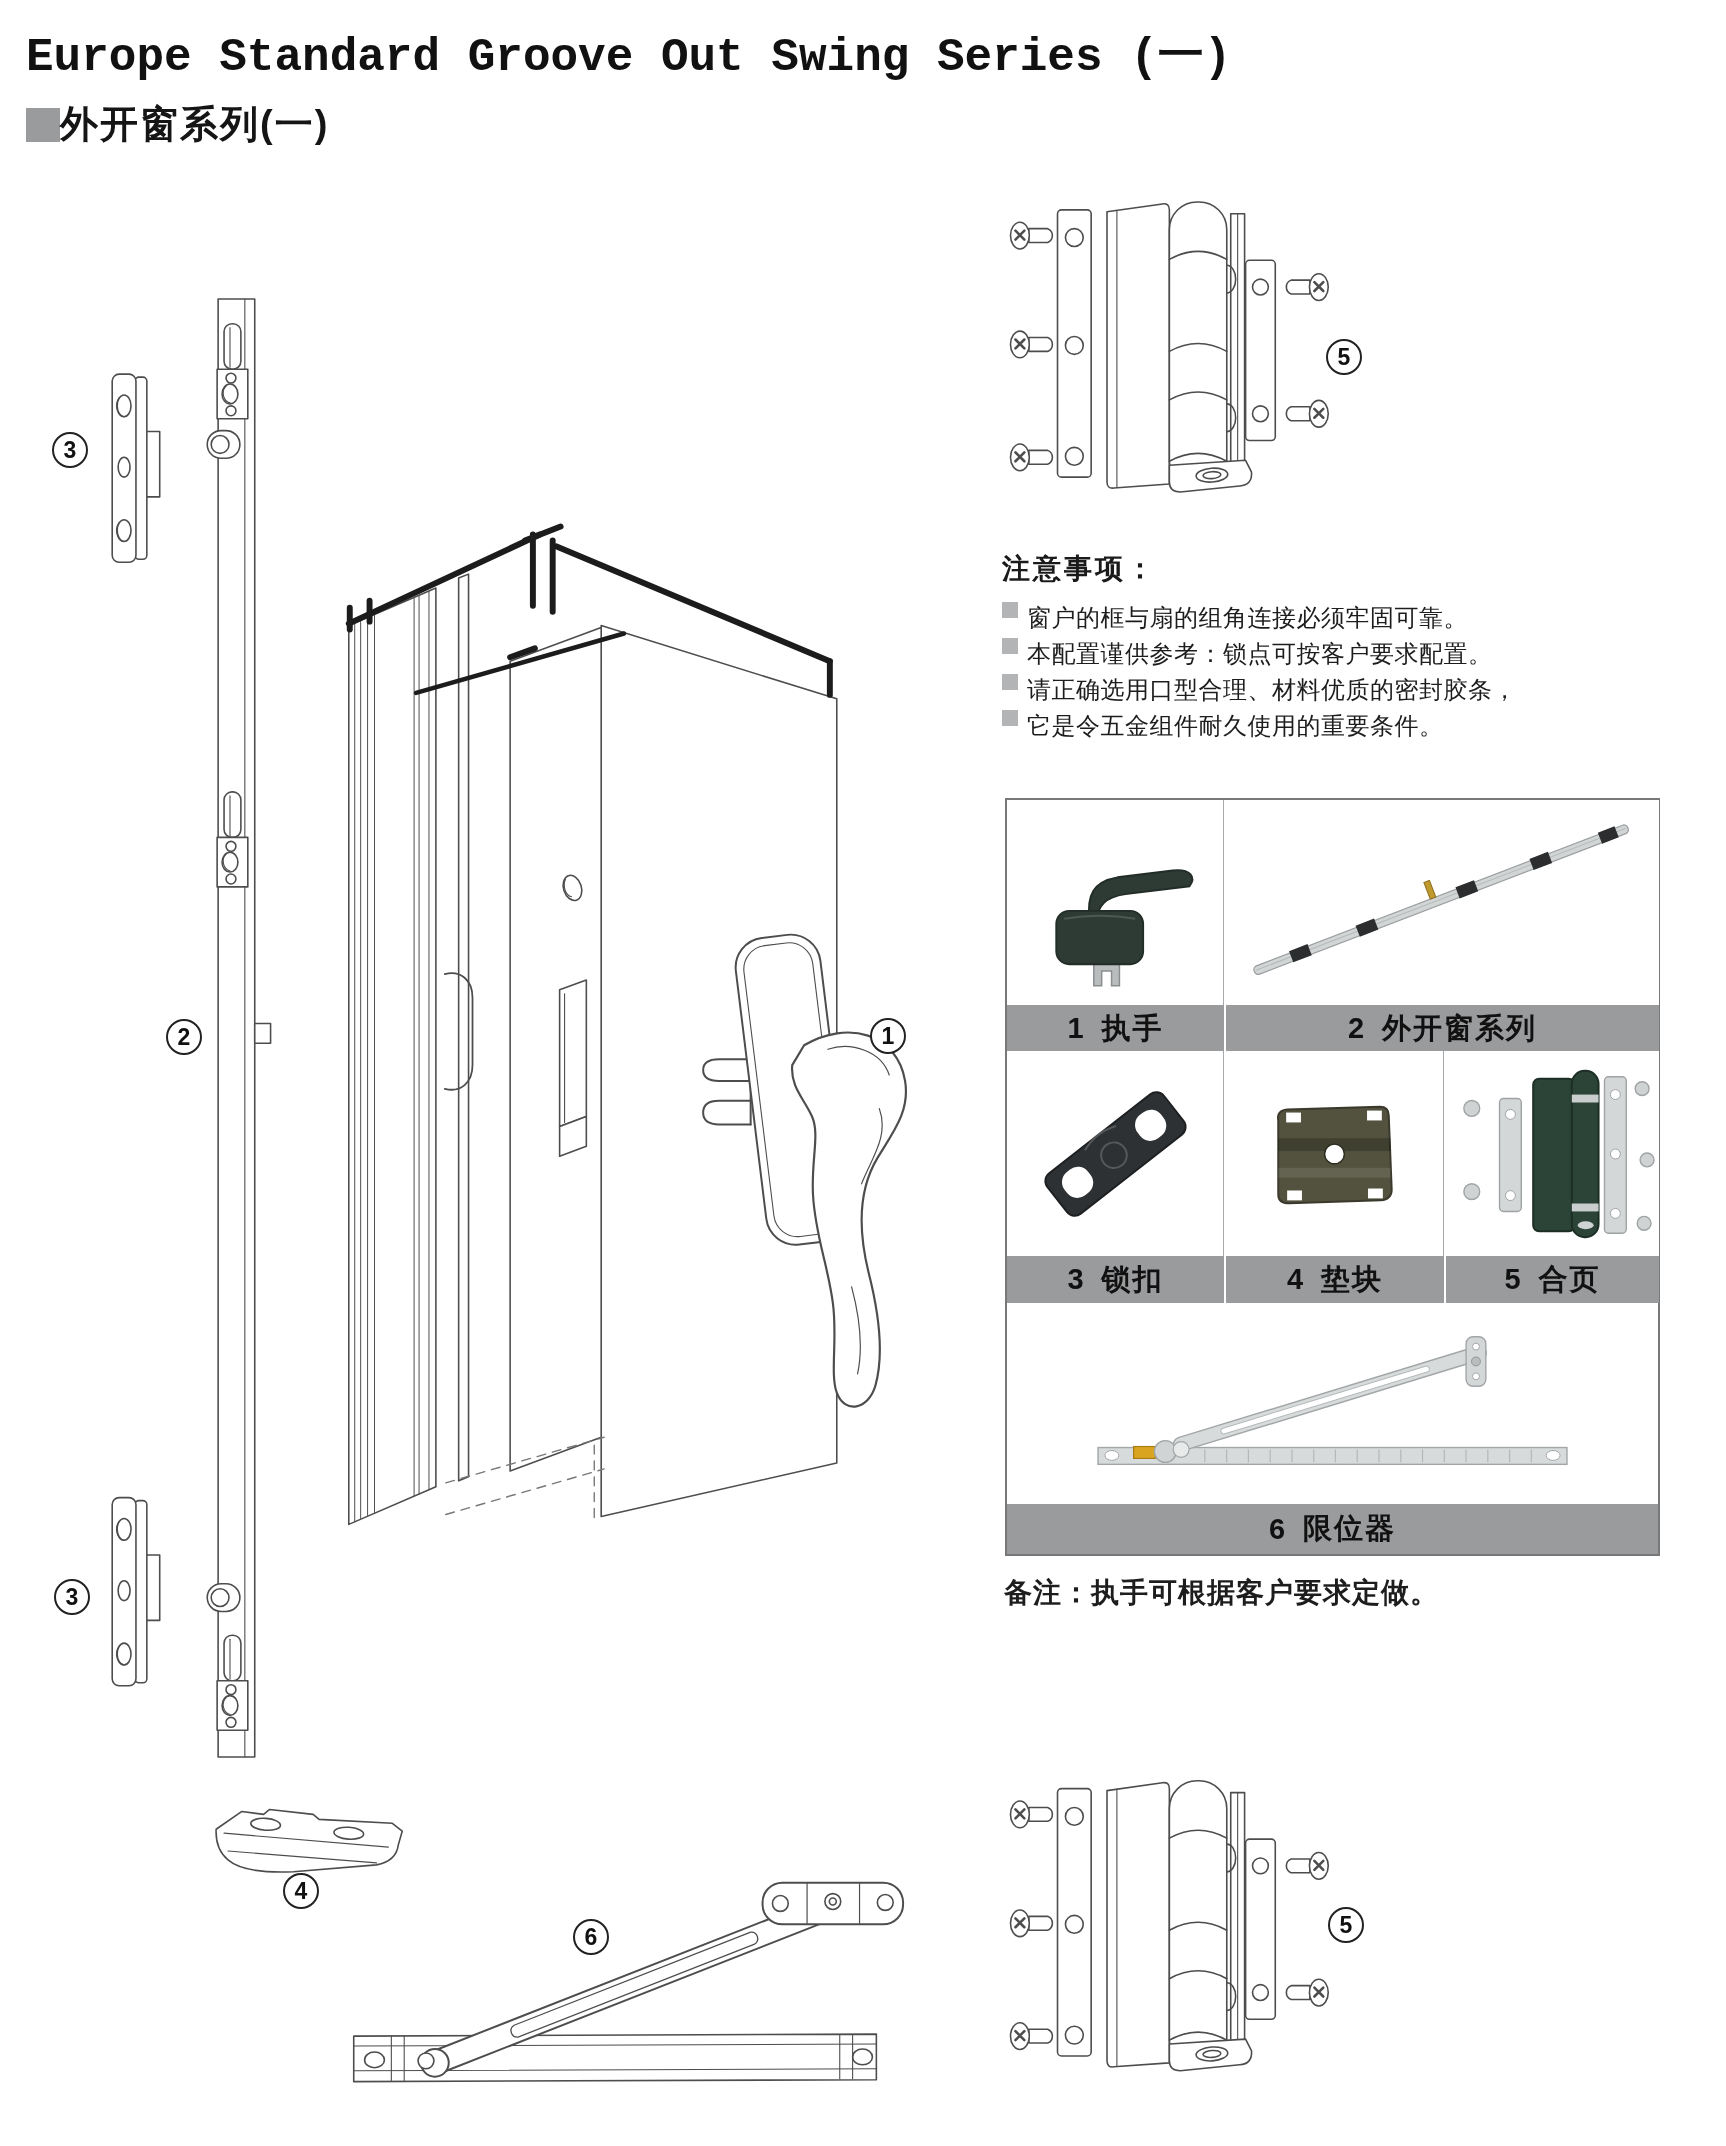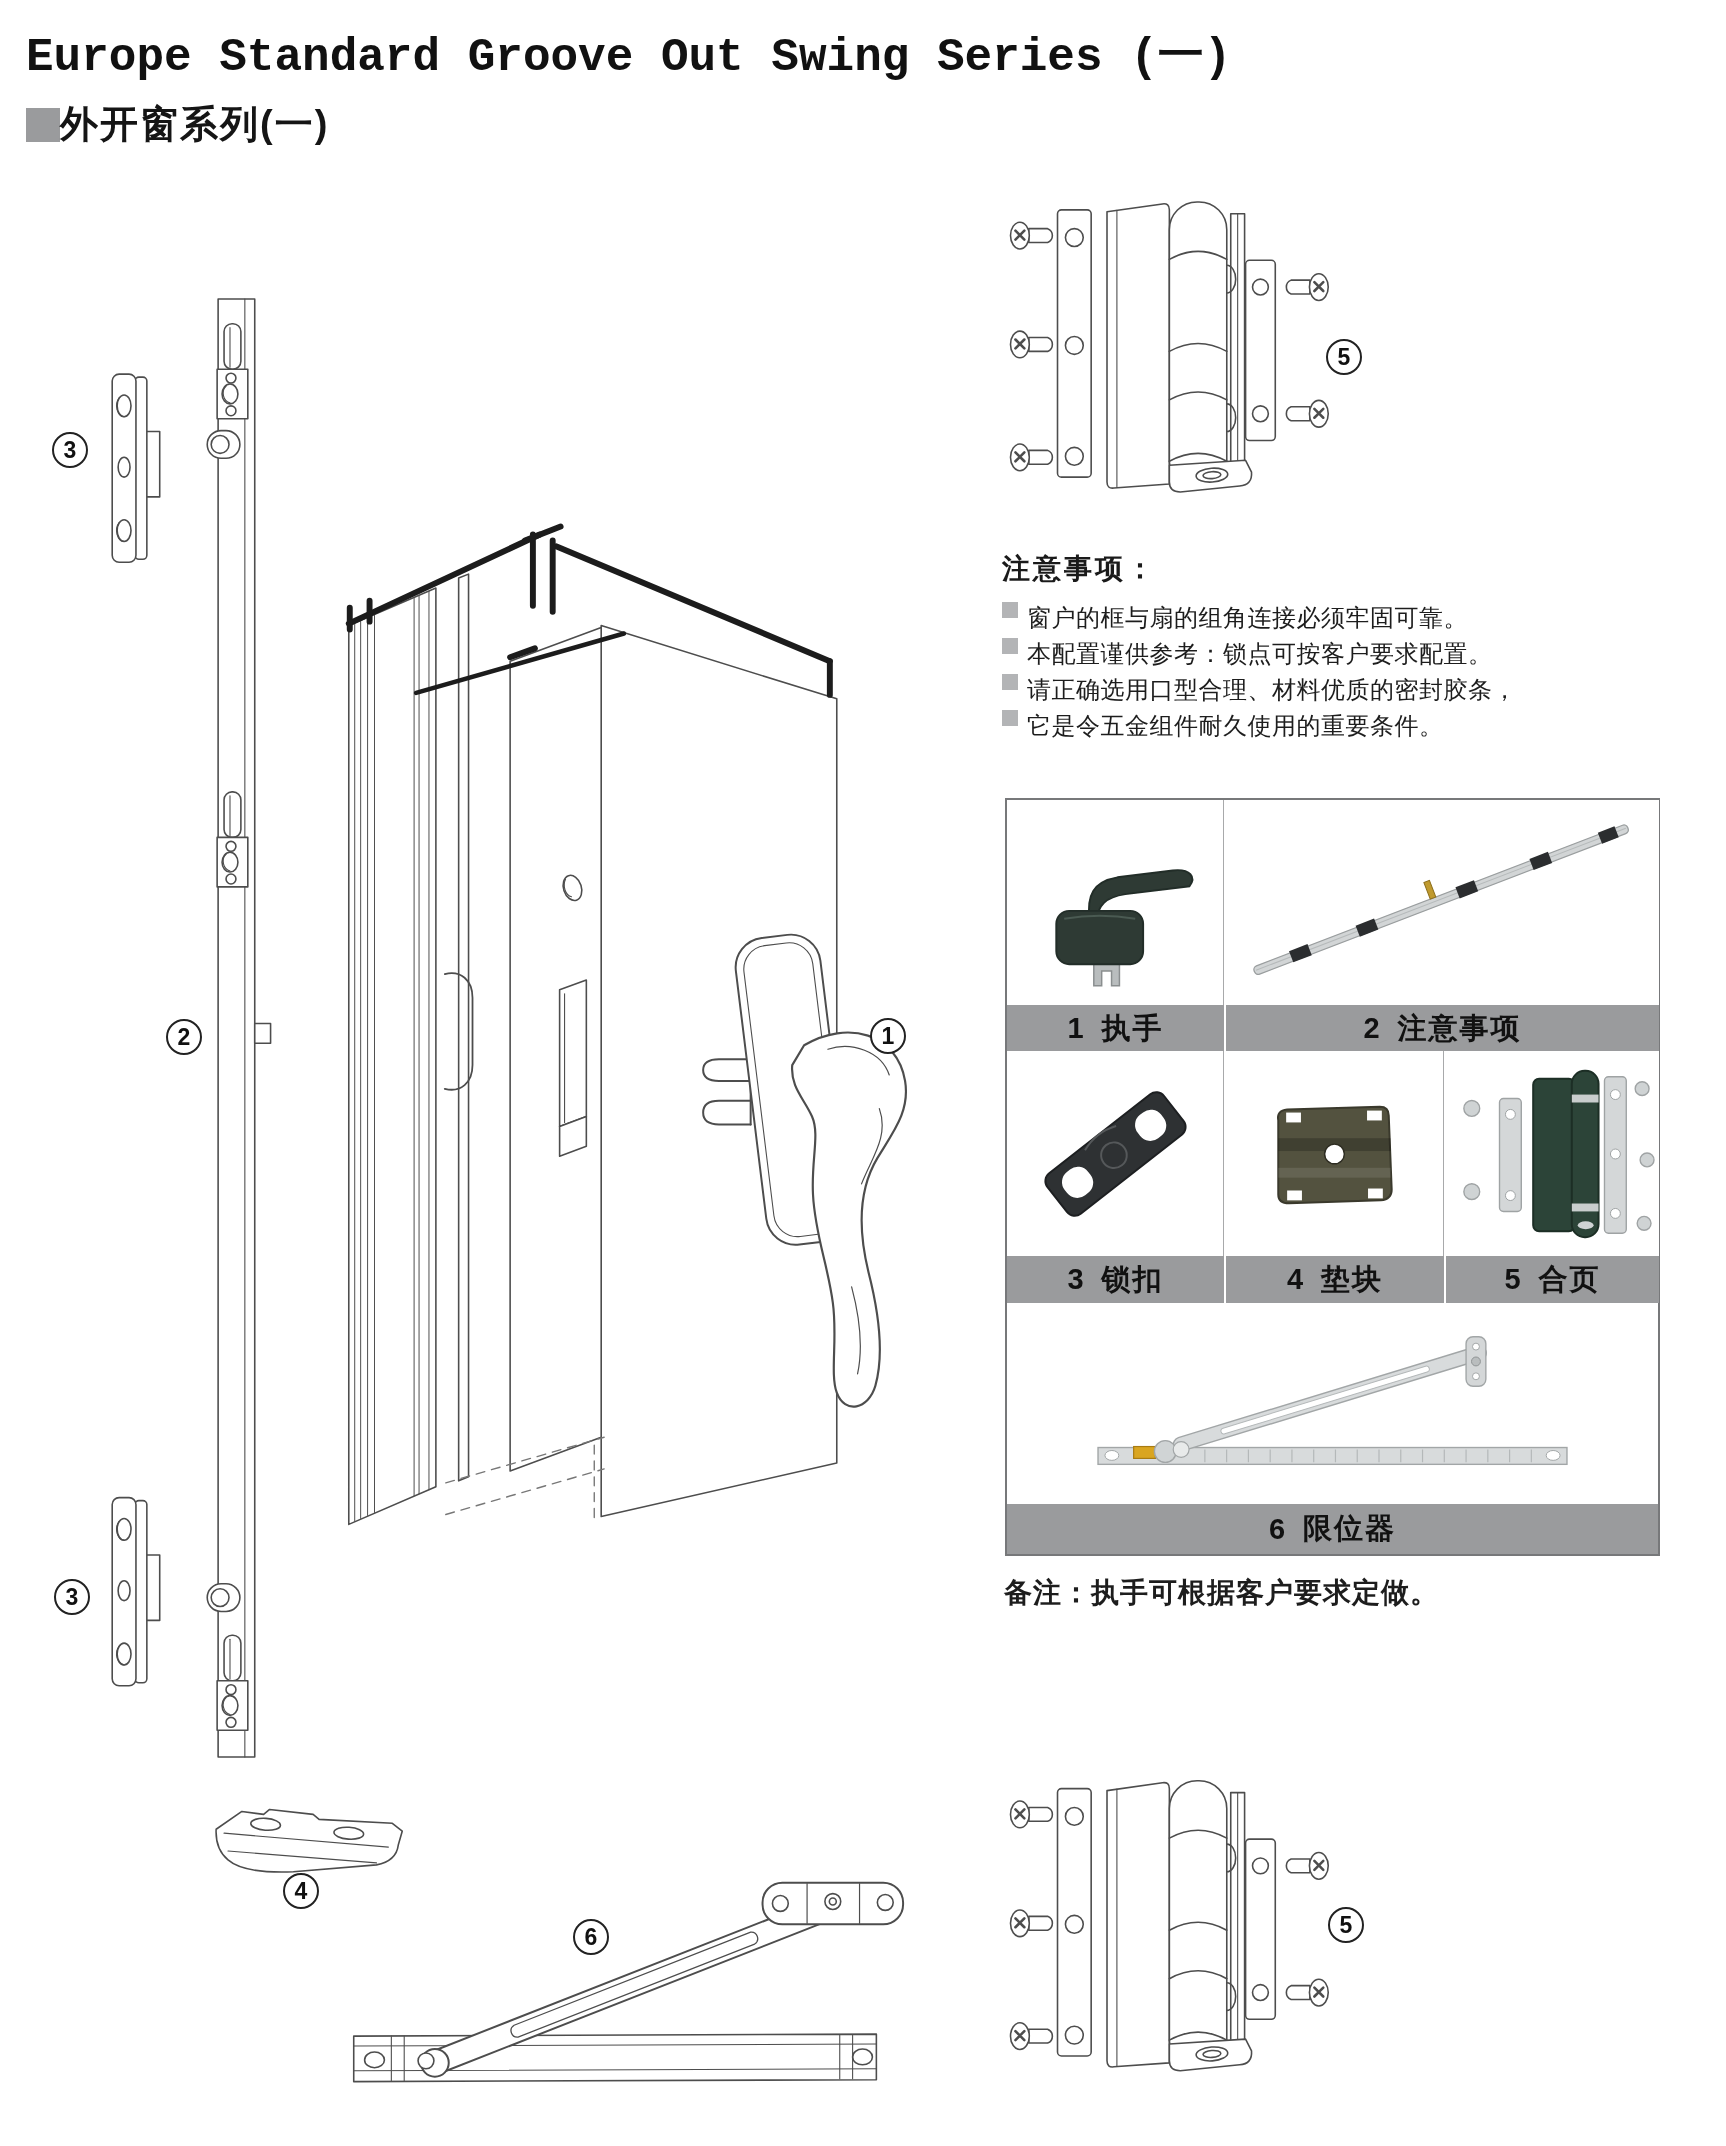--- a/index.html
+++ b/index.html
@@ -271,21 +271,21 @@
       </g>
     </svg>
   </div>
 
   <div class="lbar" style="left:0;top:205px;width:217px;height:47px;">
     <span class="num">1</span>
     <span>执手</span>
   </div>
   <div class="lbar gapL" style="left:217px;top:205px;width:435px;height:47px;">
     <span class="num">2</span>
-    <span>注意事项</span>
+    <span>外开窗系列</span>
   </div>
 
   <div class="cell sepR" style="left:0;top:251px;width:217px;height:205px;">
     <svg width="217" height="205" viewBox="0 0 219 207">
       <g transform="rotate(-38 110 104)">
         <rect x="35" y="78" width="150" height="52" rx="10" fill="#2e3133" stroke="#1d1f21" stroke-width="2"></rect>
         <rect x="47" y="88" width="30" height="30" rx="13" fill="#fff"></rect>
         <rect x="141" y="88" width="30" height="30" rx="13" fill="#fff"></rect>
         <circle cx="108" cy="104" r="13" fill="none" stroke="#55585a" stroke-width="2"></circle>
         <path d="M88,82 q20,-8 40,0" stroke="#55585a" stroke-width="2" fill="none"></path>

